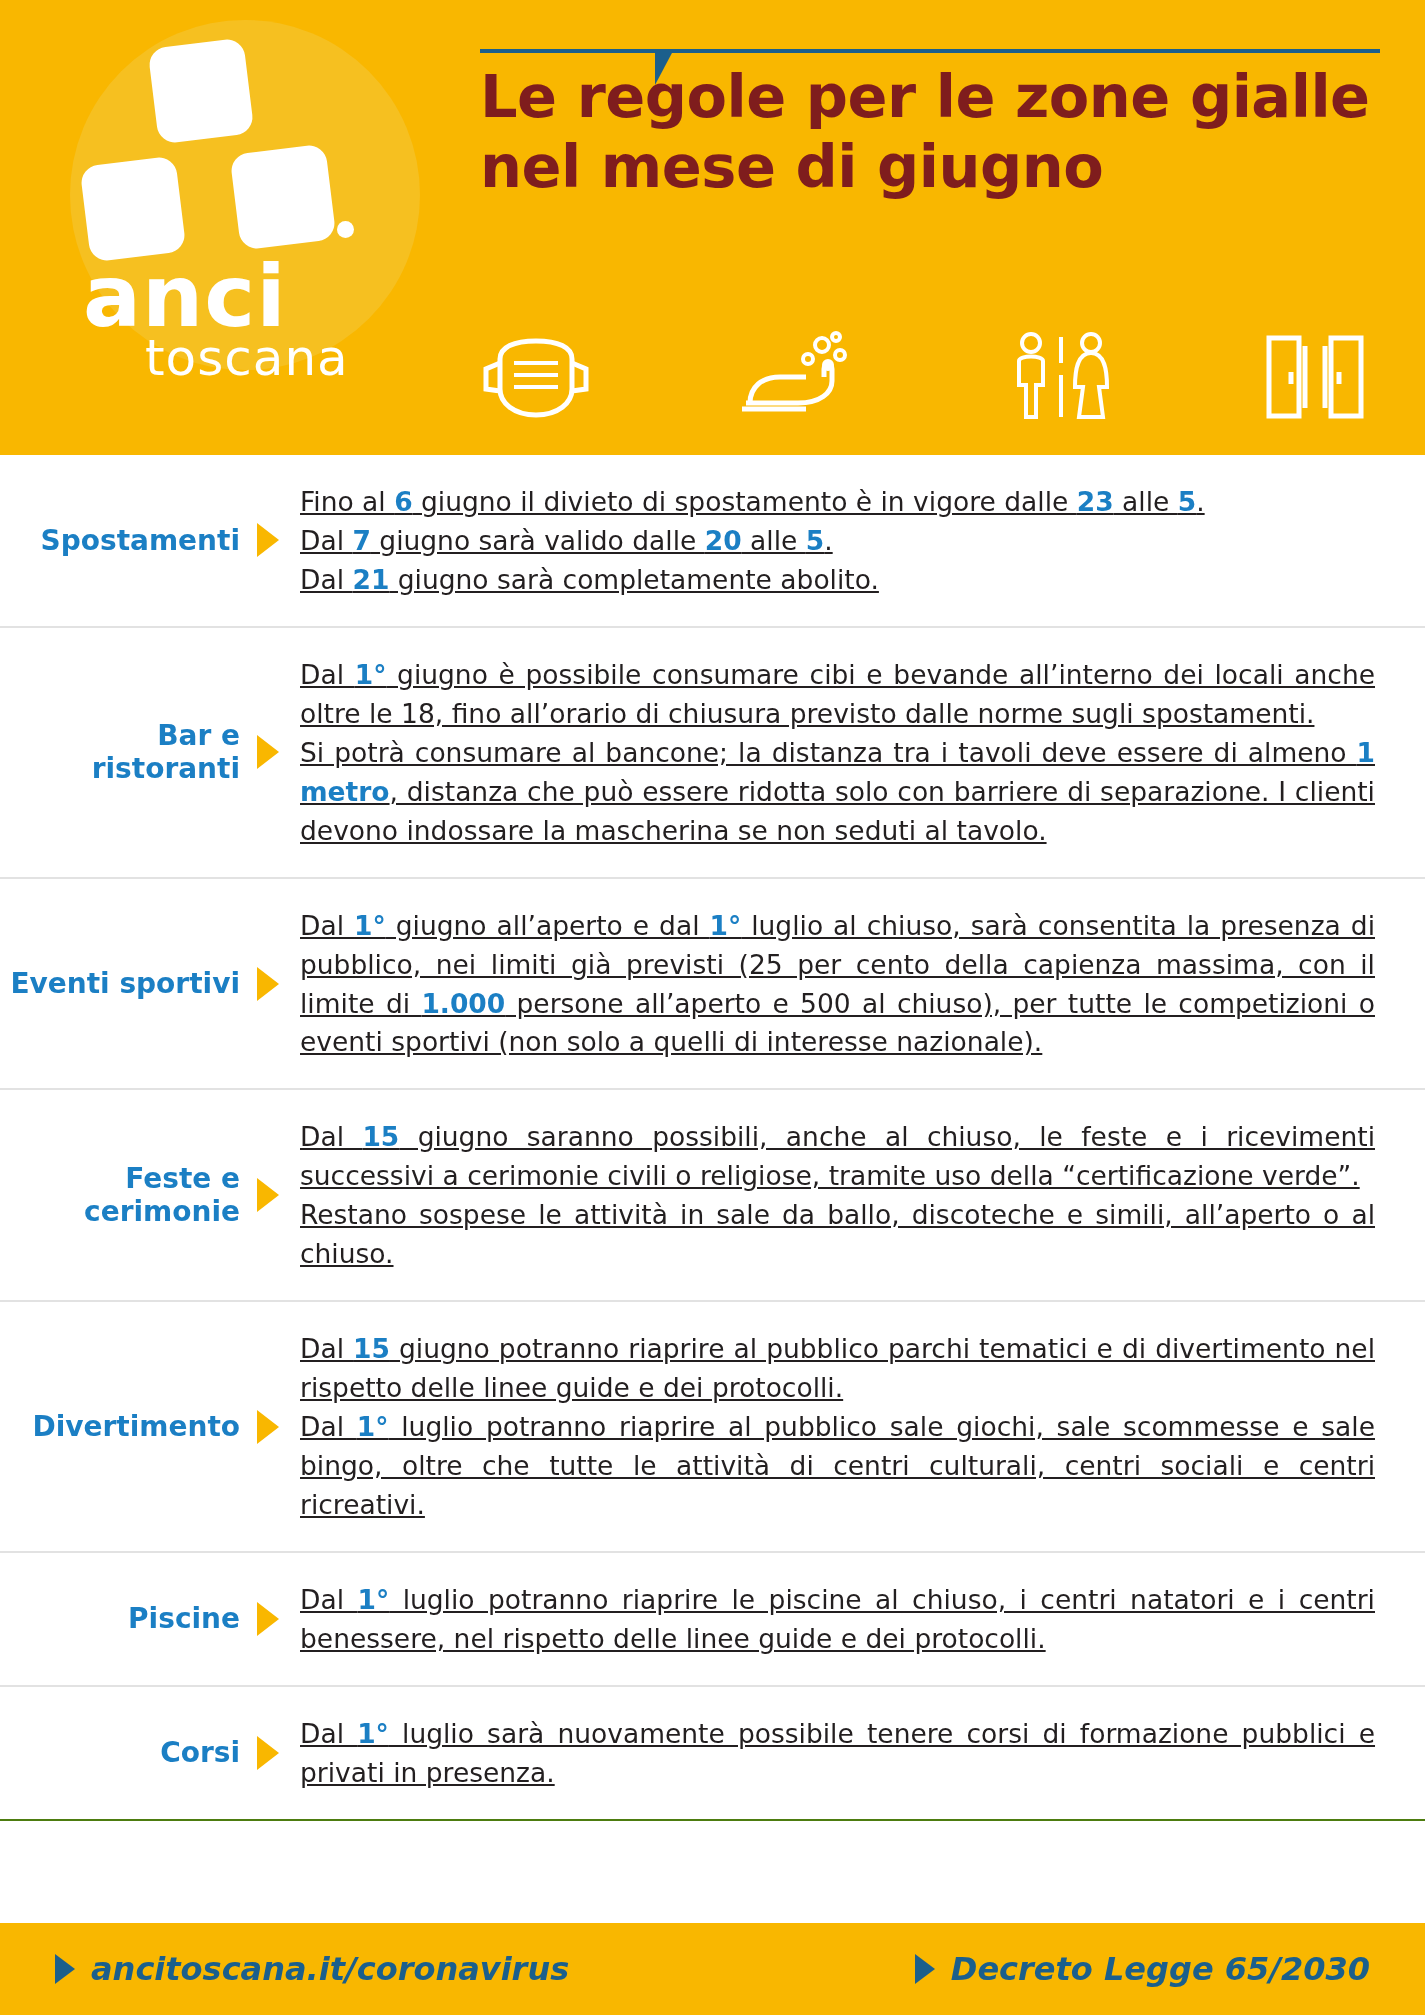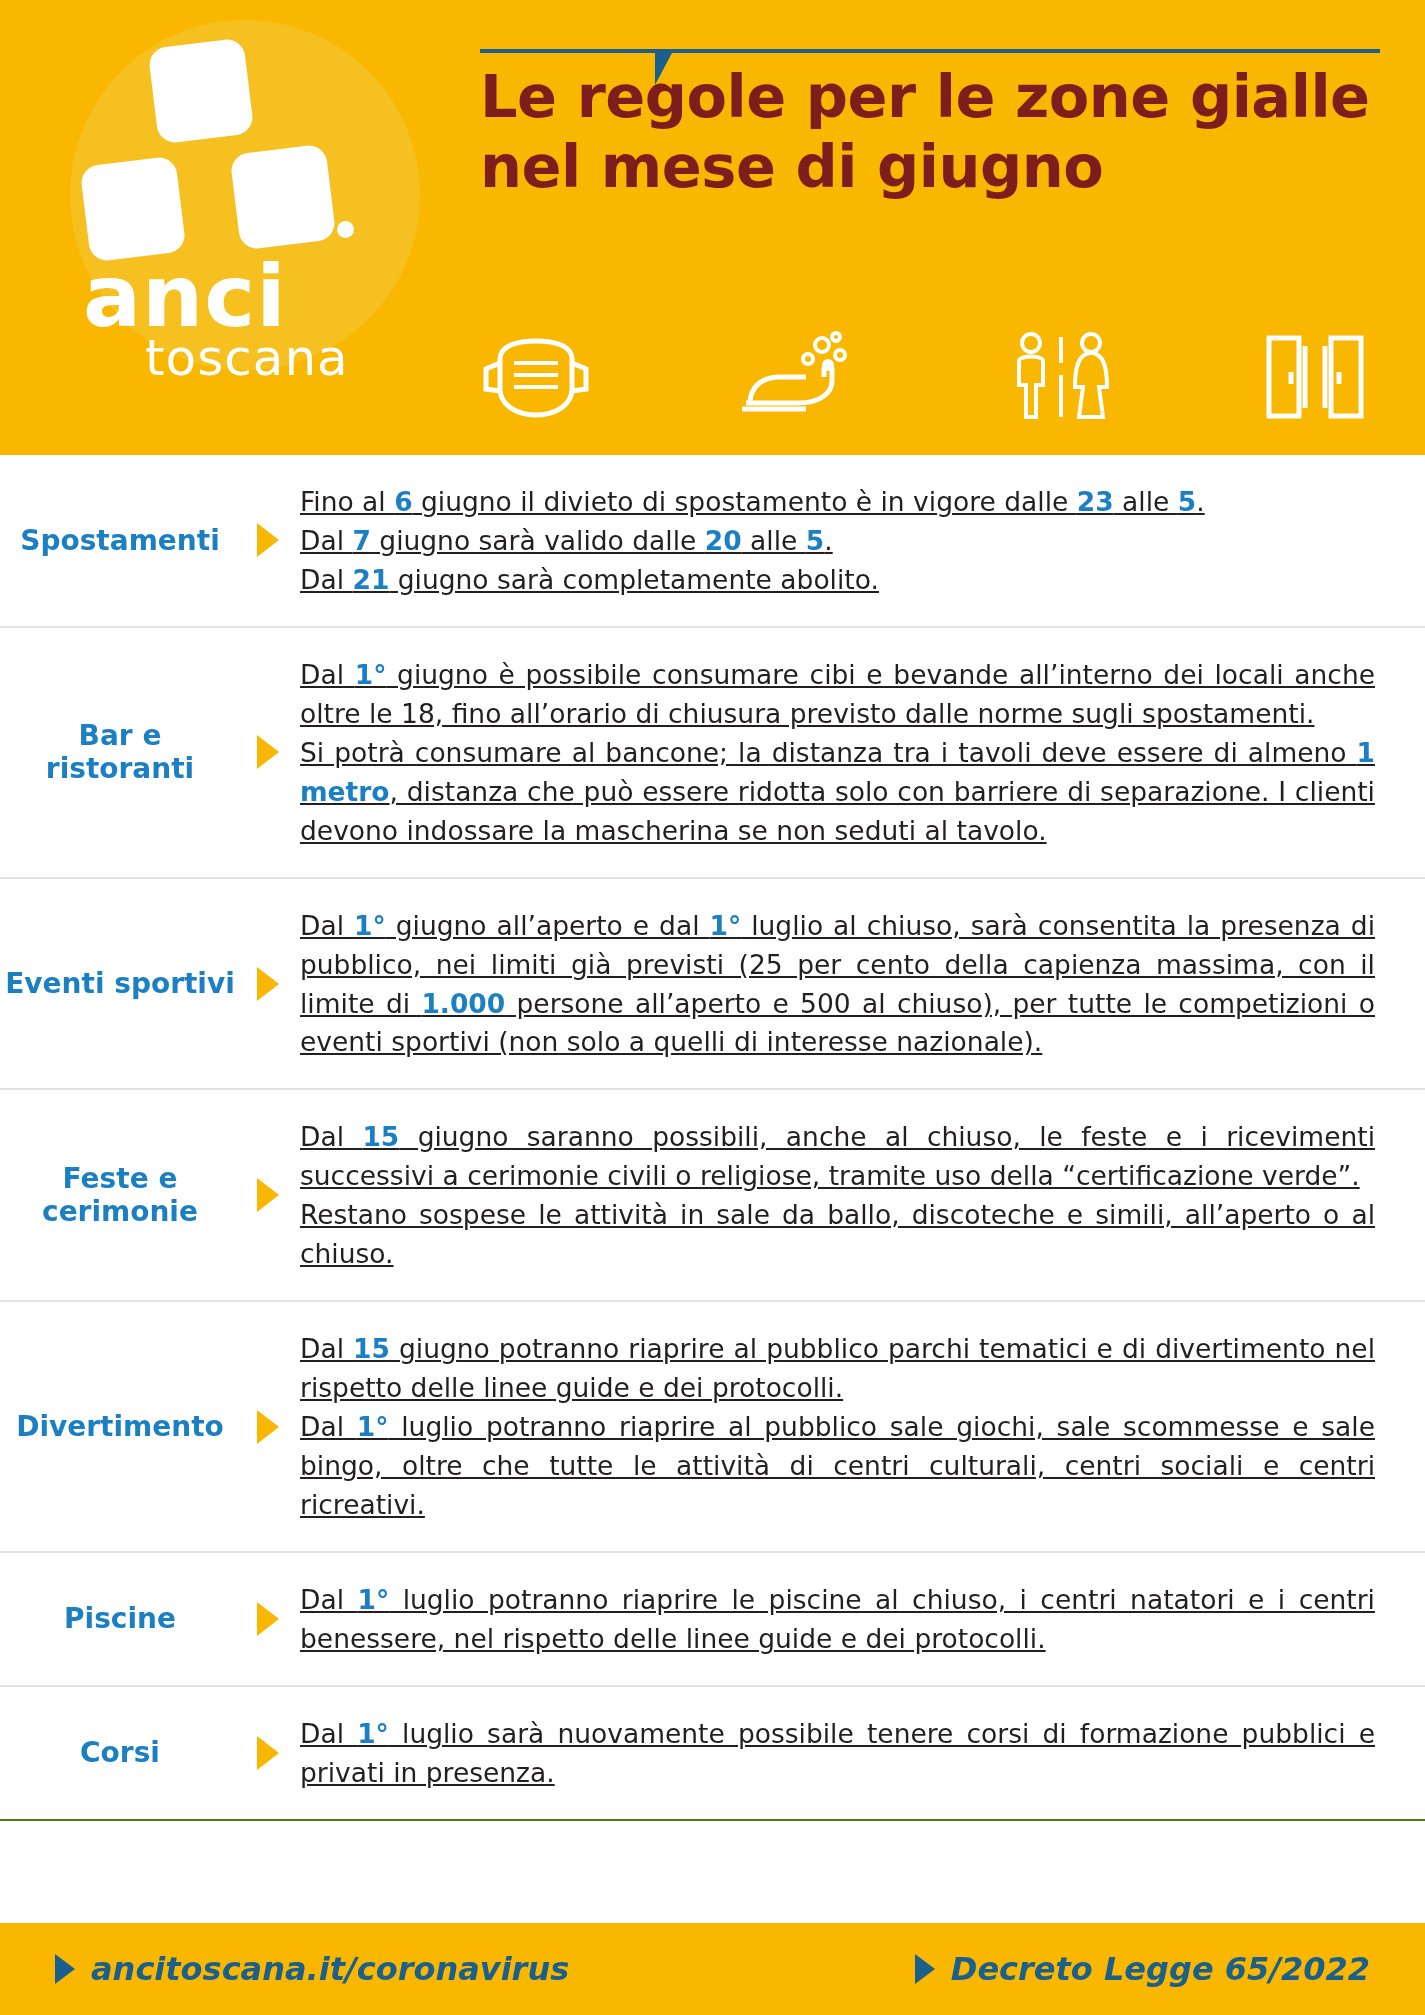--- a/index.html
+++ b/index.html
@@ -164,21 +164,21 @@
     padding-left: 14px;
     padding-top: 2px;
     text-align: justify;
     text-justify: inter-word;
   }
   .row-text p { margin: 0; text-decoration: underline; }
   .row-text b { color: #1b7fc4; font-weight: bold; }
 
   
   .row.center .row-label,
-  .row.center .row-arrow { align-self: center; padding-top: 0; text-align: center; }
+  .row.center .row-arrow { align-self: center; padding-top: 0; }
 
   
   .footer {
     background: #f9b700;
     height: 92px;
     display: flex;
     align-items: center;
     justify-content: space-between;
     padding: 0 55px;
     flex: none;
@@ -354,17 +354,17 @@
 
   </div>
 
   <div class="footer">
     <div class="footer-item">
       <span class="tri-blue"></span>
       <span>ancitoscana.it/coronavirus</span>
     </div>
     <div class="footer-item">
       <span class="tri-blue"></span>
-      <span>Decreto Legge 65/2022</span>
+      <span>Decreto Legge 65/2030</span>
     </div>
   </div>
 
 </div>
 
 </body></html>

